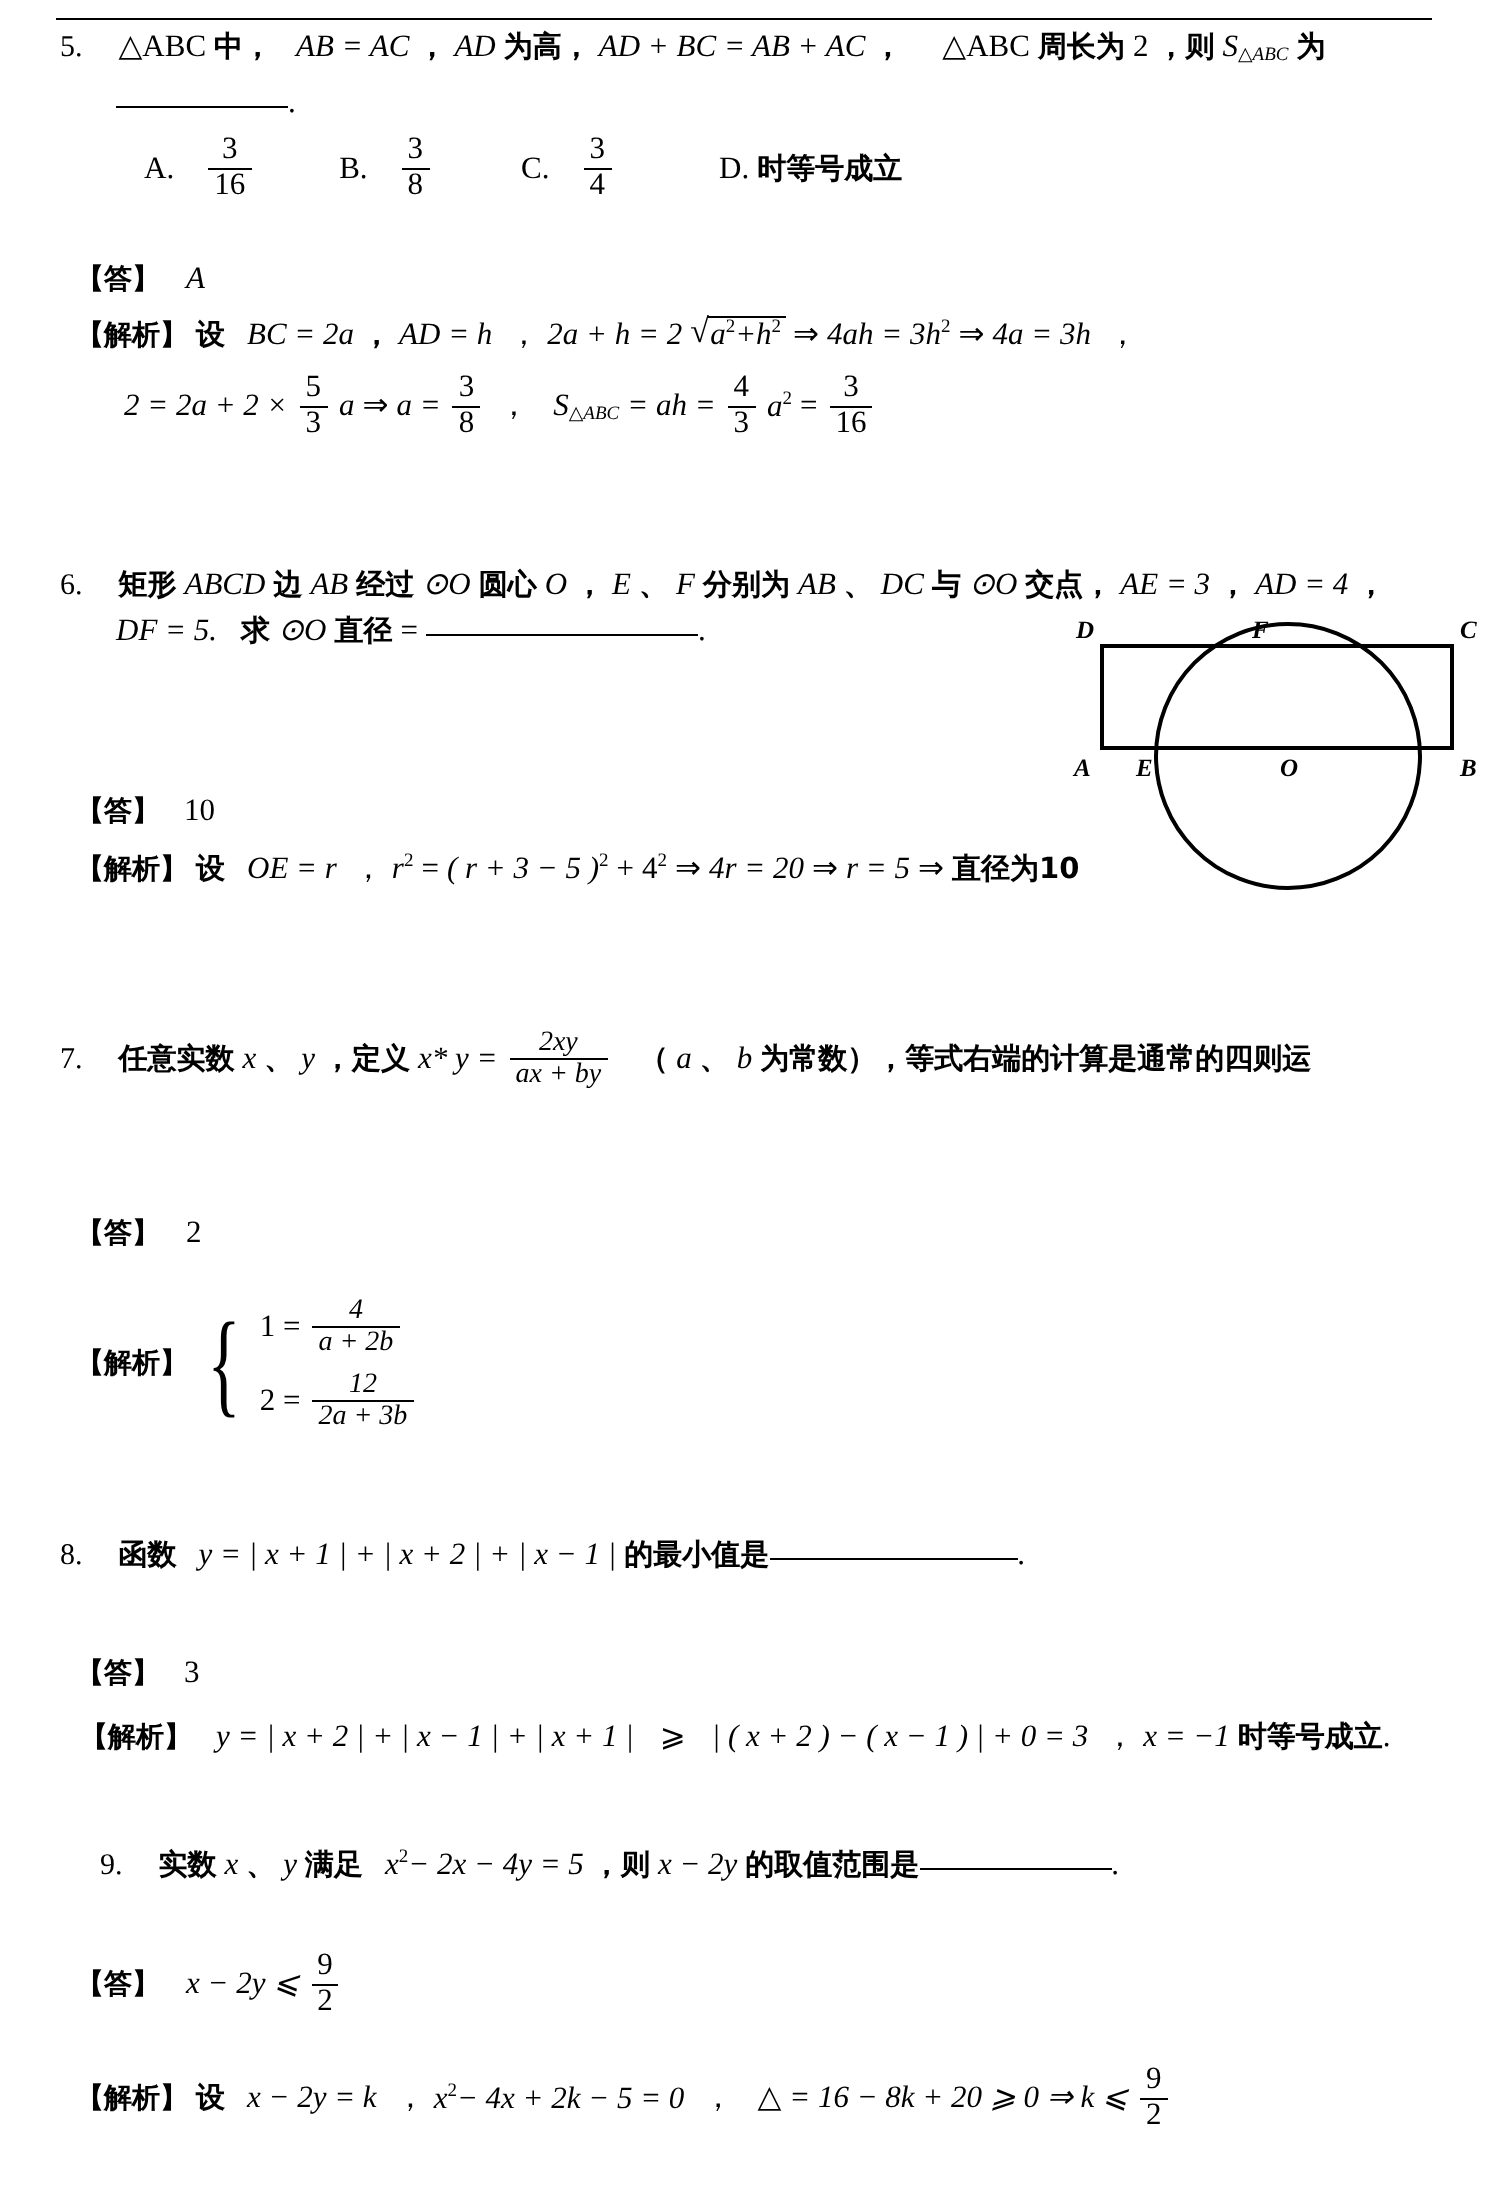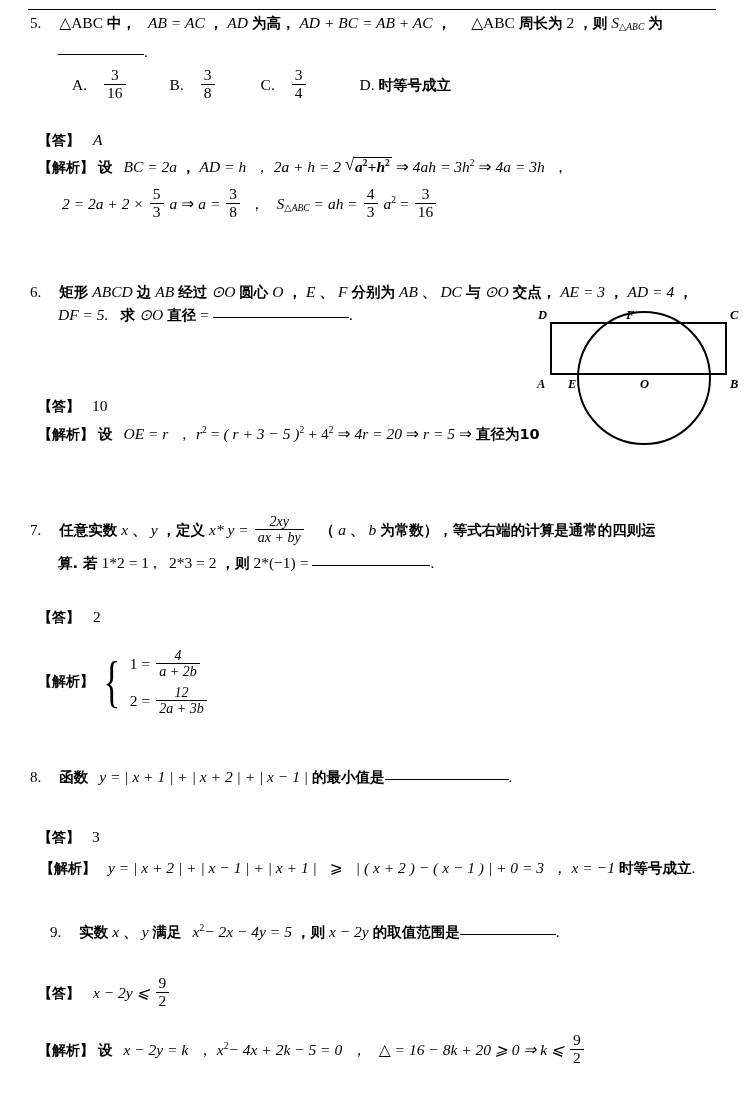--- a/index.html
+++ b/index.html
@@ -38,21 +38,21 @@
 
   
   .frac.sm{ font-size:14px; vertical-align:-0.5em; }
 
   
   .rad{ display:inline-block; position:relative; padding-left:9px; }
   .rad:before{
     content:"\221A"; position:absolute; left:0; top:-2px; font-size:17px;
   }
   .rad > .rb{
-    display:inline-block; border-top:1.2px solid #000; padding:0 2px 0 1px;font-weight:bold;
+    display:inline-block; border-top:1.2px solid #000; padding:0 2px 0 1px;
   }
 
   
   .tag{ font-family:"DejaVu Sans","Liberation Sans",sans-serif; font-weight:700; font-size:14px; }
 
   
   .blank{ display:inline-block; border-bottom:1.4px solid #000; vertical-align:2px; }
 
   
   .row{ position:absolute; white-space:nowrap; }
@@ -279,30 +279,20 @@
       <span class="d">ax + by</span>
     </span>
     <span style="display:inline-block;width:6px"></span>
     <span class="cn">（</span>
     <span class="mi">a</span>
     <span class="cn">、</span>
     <span class="mi">b</span>
     <span class="cn">为常数），等式右端的计算是通常的四则运</span>
   </div>
 
-  <div class="row" style="left:58px; top:554px;">
-    <span class="cn">算. 若</span>
-    <span class="mn">1*2 = 1</span>
-    <span class="mn">,</span>
-    <span style="display:inline-block;width:4px"></span>
-    <span class="mn">2*3 = 2</span>
-    <span class="cn">，则</span>
-    <span class="mn">2*(−1) =</span>
-    <span class="blank" style="width:118px;"></span><span class="mn">.</span>
-  </div>
 
   <div class="row" style="left:38px; top:608px;">
     <span class="tag">【答】</span>
     <span style="display:inline-block;width:5px"></span>
     <span class="mn">2</span>
   </div>
 
   <div class="row" style="left:38px; top:645px;">
     <span class="tag" style="vertical-align:middle;">【解析】</span>
     <span class="sys">

